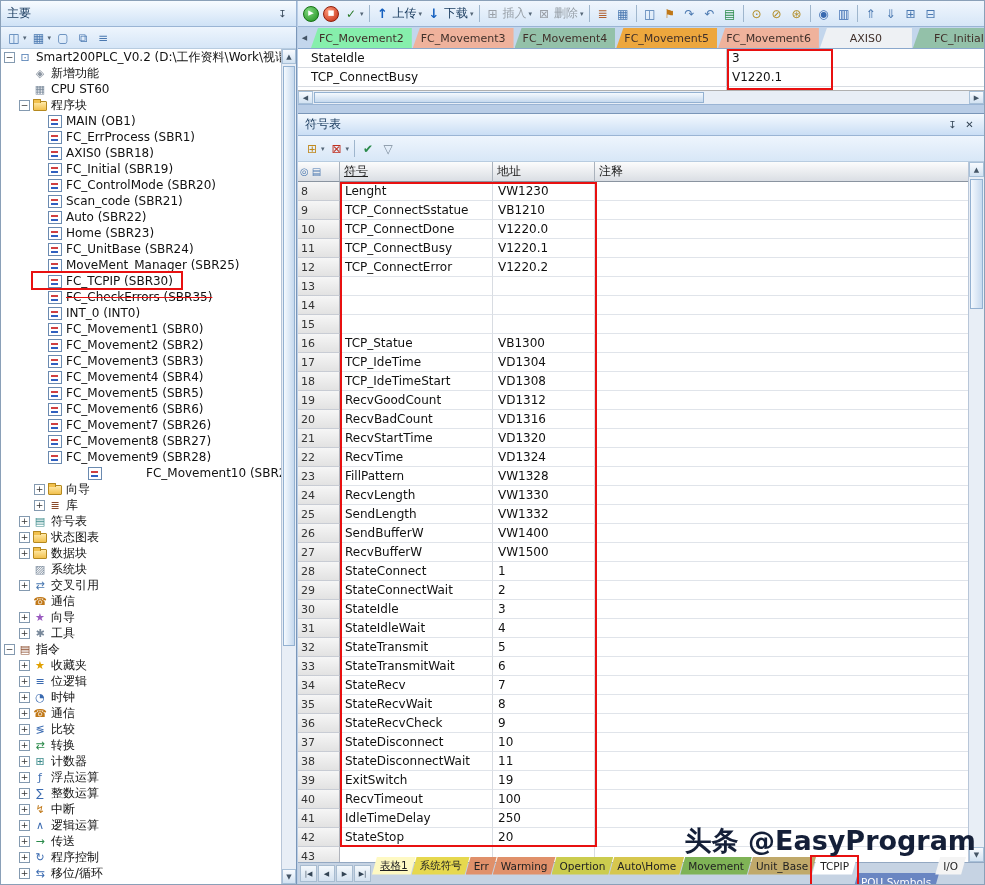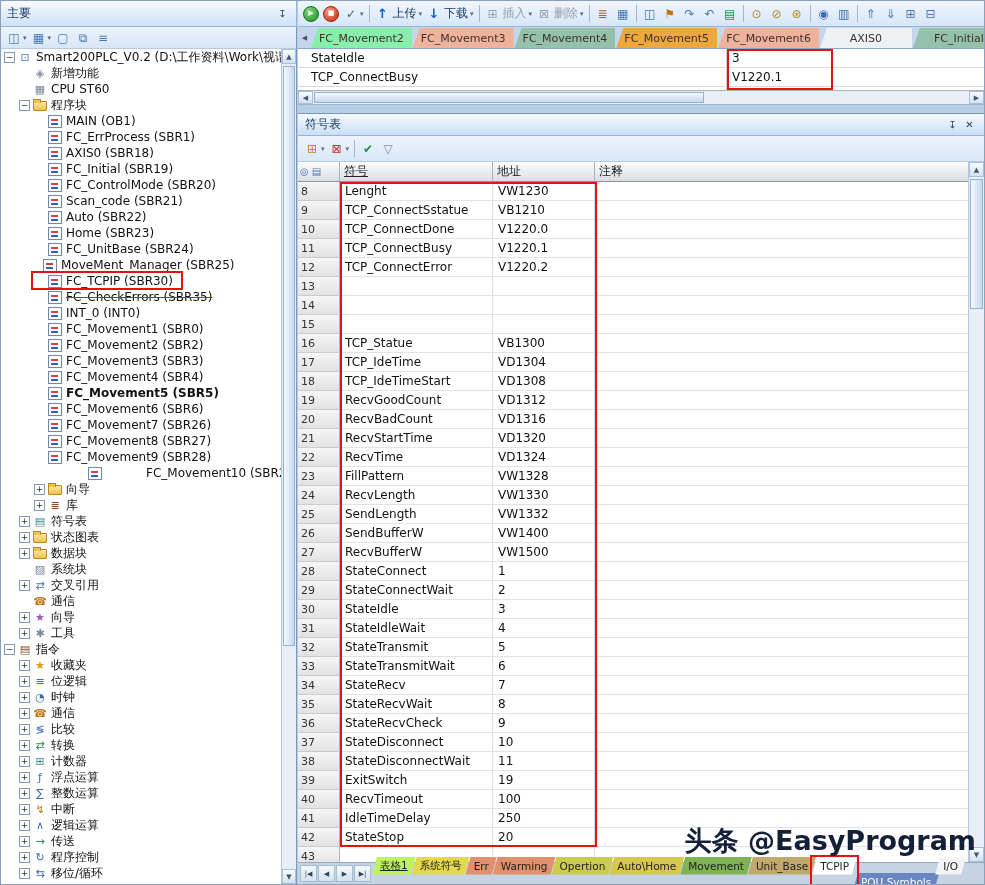--- a/index.html
+++ b/index.html
@@ -291,21 +291,21 @@
         <div class="trow" style="padding-left: 33px;">
           <span class="expsp"></span>
           <span class="ti ti-pou"></span>
           <span class="tlbl">Home (SBR23)</span>
         </div>
         <div class="trow" style="padding-left: 33px;">
           <span class="expsp"></span>
           <span class="ti ti-pou"></span>
           <span class="tlbl">FC_UnitBase (SBR24)</span>
         </div>
-        <div class="trow" style="padding-left: 16px; margin-left: 12px;">
+        <div class="trow" style="padding-left: 33px;">
           <span class="expsp"></span>
           <span class="ti ti-pou"></span>
           <span class="tlbl">MoveMent_Manager (SBR25)</span>
         </div>
         <div class="trow" style="padding-left: 33px; position: relative;">
           <span class="expsp"></span>
           <span class="ti ti-pou"></span>
           <span class="tlbl">FC_TCPIP (SBR30)</span>
           <div class="redbox tree-rb" style="border-color: rgb(232, 16, 16);"></div>
         </div>
@@ -332,21 +332,21 @@
         <div class="trow" style="padding-left: 33px;">
           <span class="expsp"></span>
           <span class="ti ti-pou"></span>
           <span class="tlbl">FC_Movement3 (SBR3)</span>
         </div>
         <div class="trow" style="padding-left: 33px;">
           <span class="expsp"></span>
           <span class="ti ti-pou"></span>
           <span class="tlbl">FC_Movement4 (SBR4)</span>
         </div>
-        <div class="trow" style="padding-left: 33px; font-weight: bold;">
+        <div class="trow" style="padding-left: 33px;">
           <span class="expsp"></span>
           <span class="ti ti-pou"></span>
           <span class="tlbl">FC_Movement5 (SBR5)</span>
         </div>
         <div class="trow" style="padding-left: 33px;">
           <span class="expsp"></span>
           <span class="ti ti-pou"></span>
           <span class="tlbl">FC_Movement6 (SBR6)</span>
         </div>
         <div class="trow" style="padding-left: 33px;">
@@ -823,21 +823,21 @@
       </div>
       <div class="sheet-bar">
         <div style="display:flex" id="sheet-nav">
             <div class="snav">|◀</div>
             <div class="snav">◀</div>
             <div class="snav">▶</div>
             <div class="snav">▶|</div>
           </div>
         <div style="display:flex" id="sheet-tabs">
             <div class="stab-wrap">
-              <div class="stab" style="background: #bef264; text-decoration: underline;">
+              <div class="stab" style="background: #fef9c3; text-decoration: underline;">
                 <span>表格1</span>
               </div>
             </div>
             <div class="stab-wrap">
               <div class="stab" style="background: rgb(230, 216, 78);">
                 <span>系统符号</span>
               </div>
             </div>
             <div class="stab-wrap">
               <div class="stab" style="background: rgb(224, 144, 106);">

